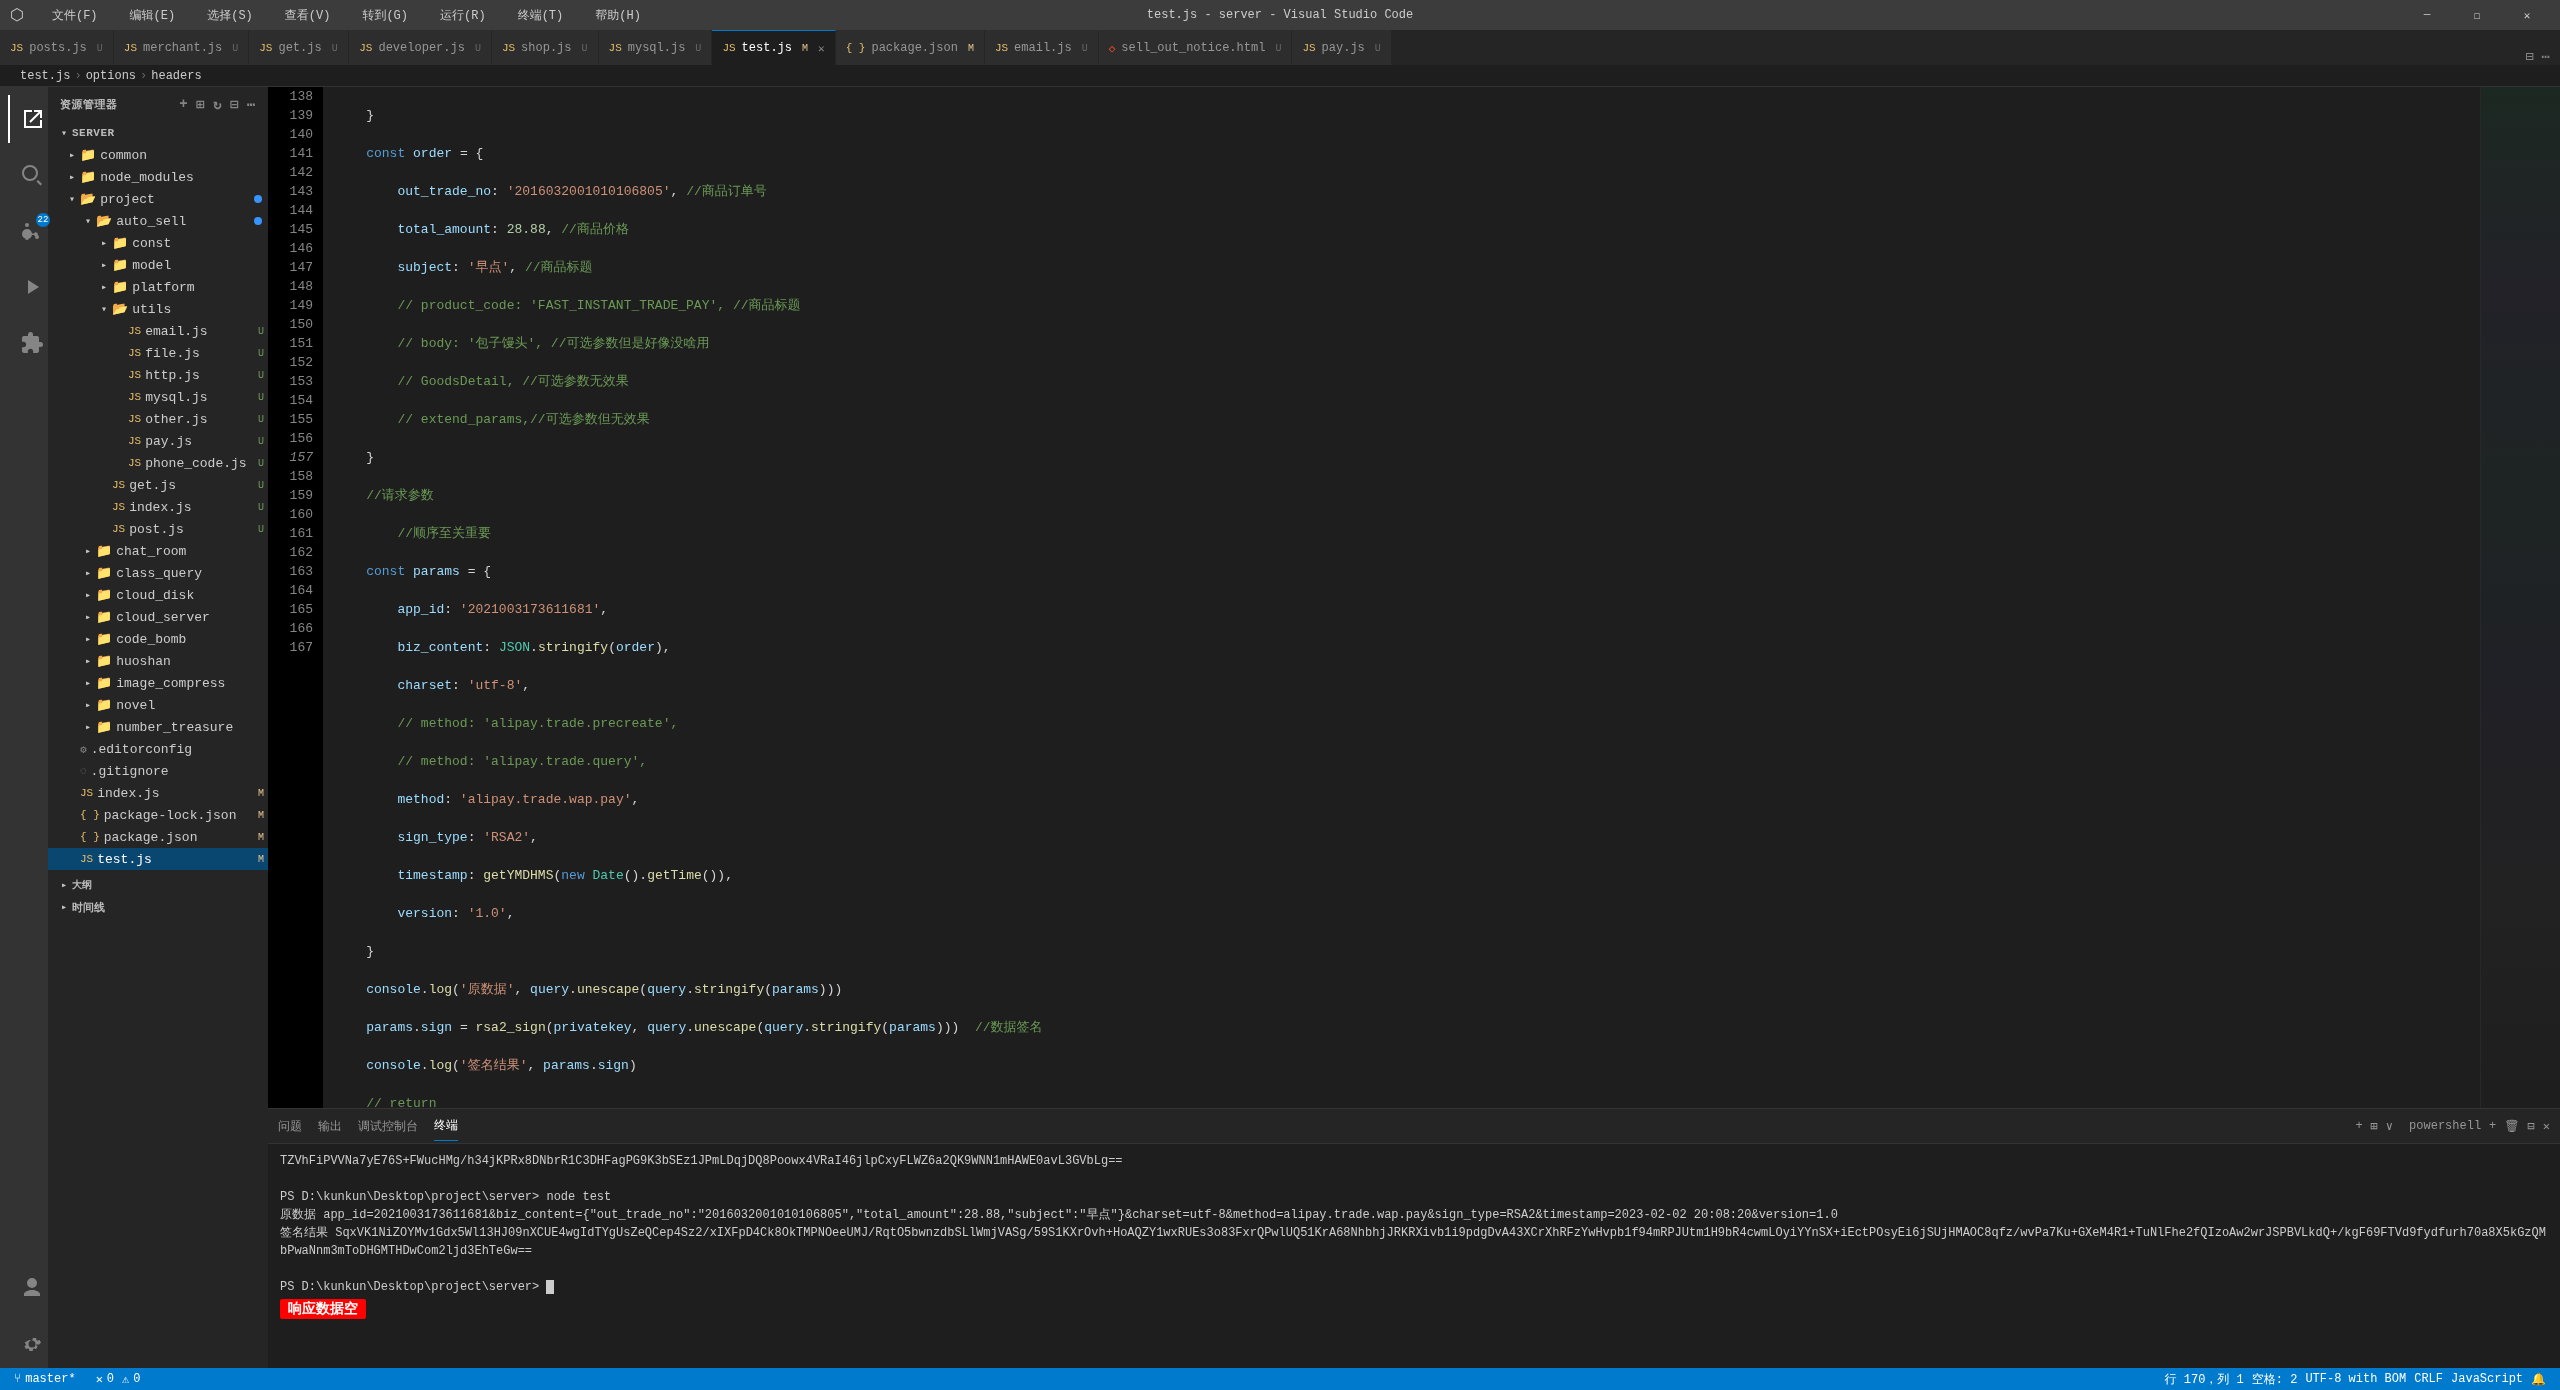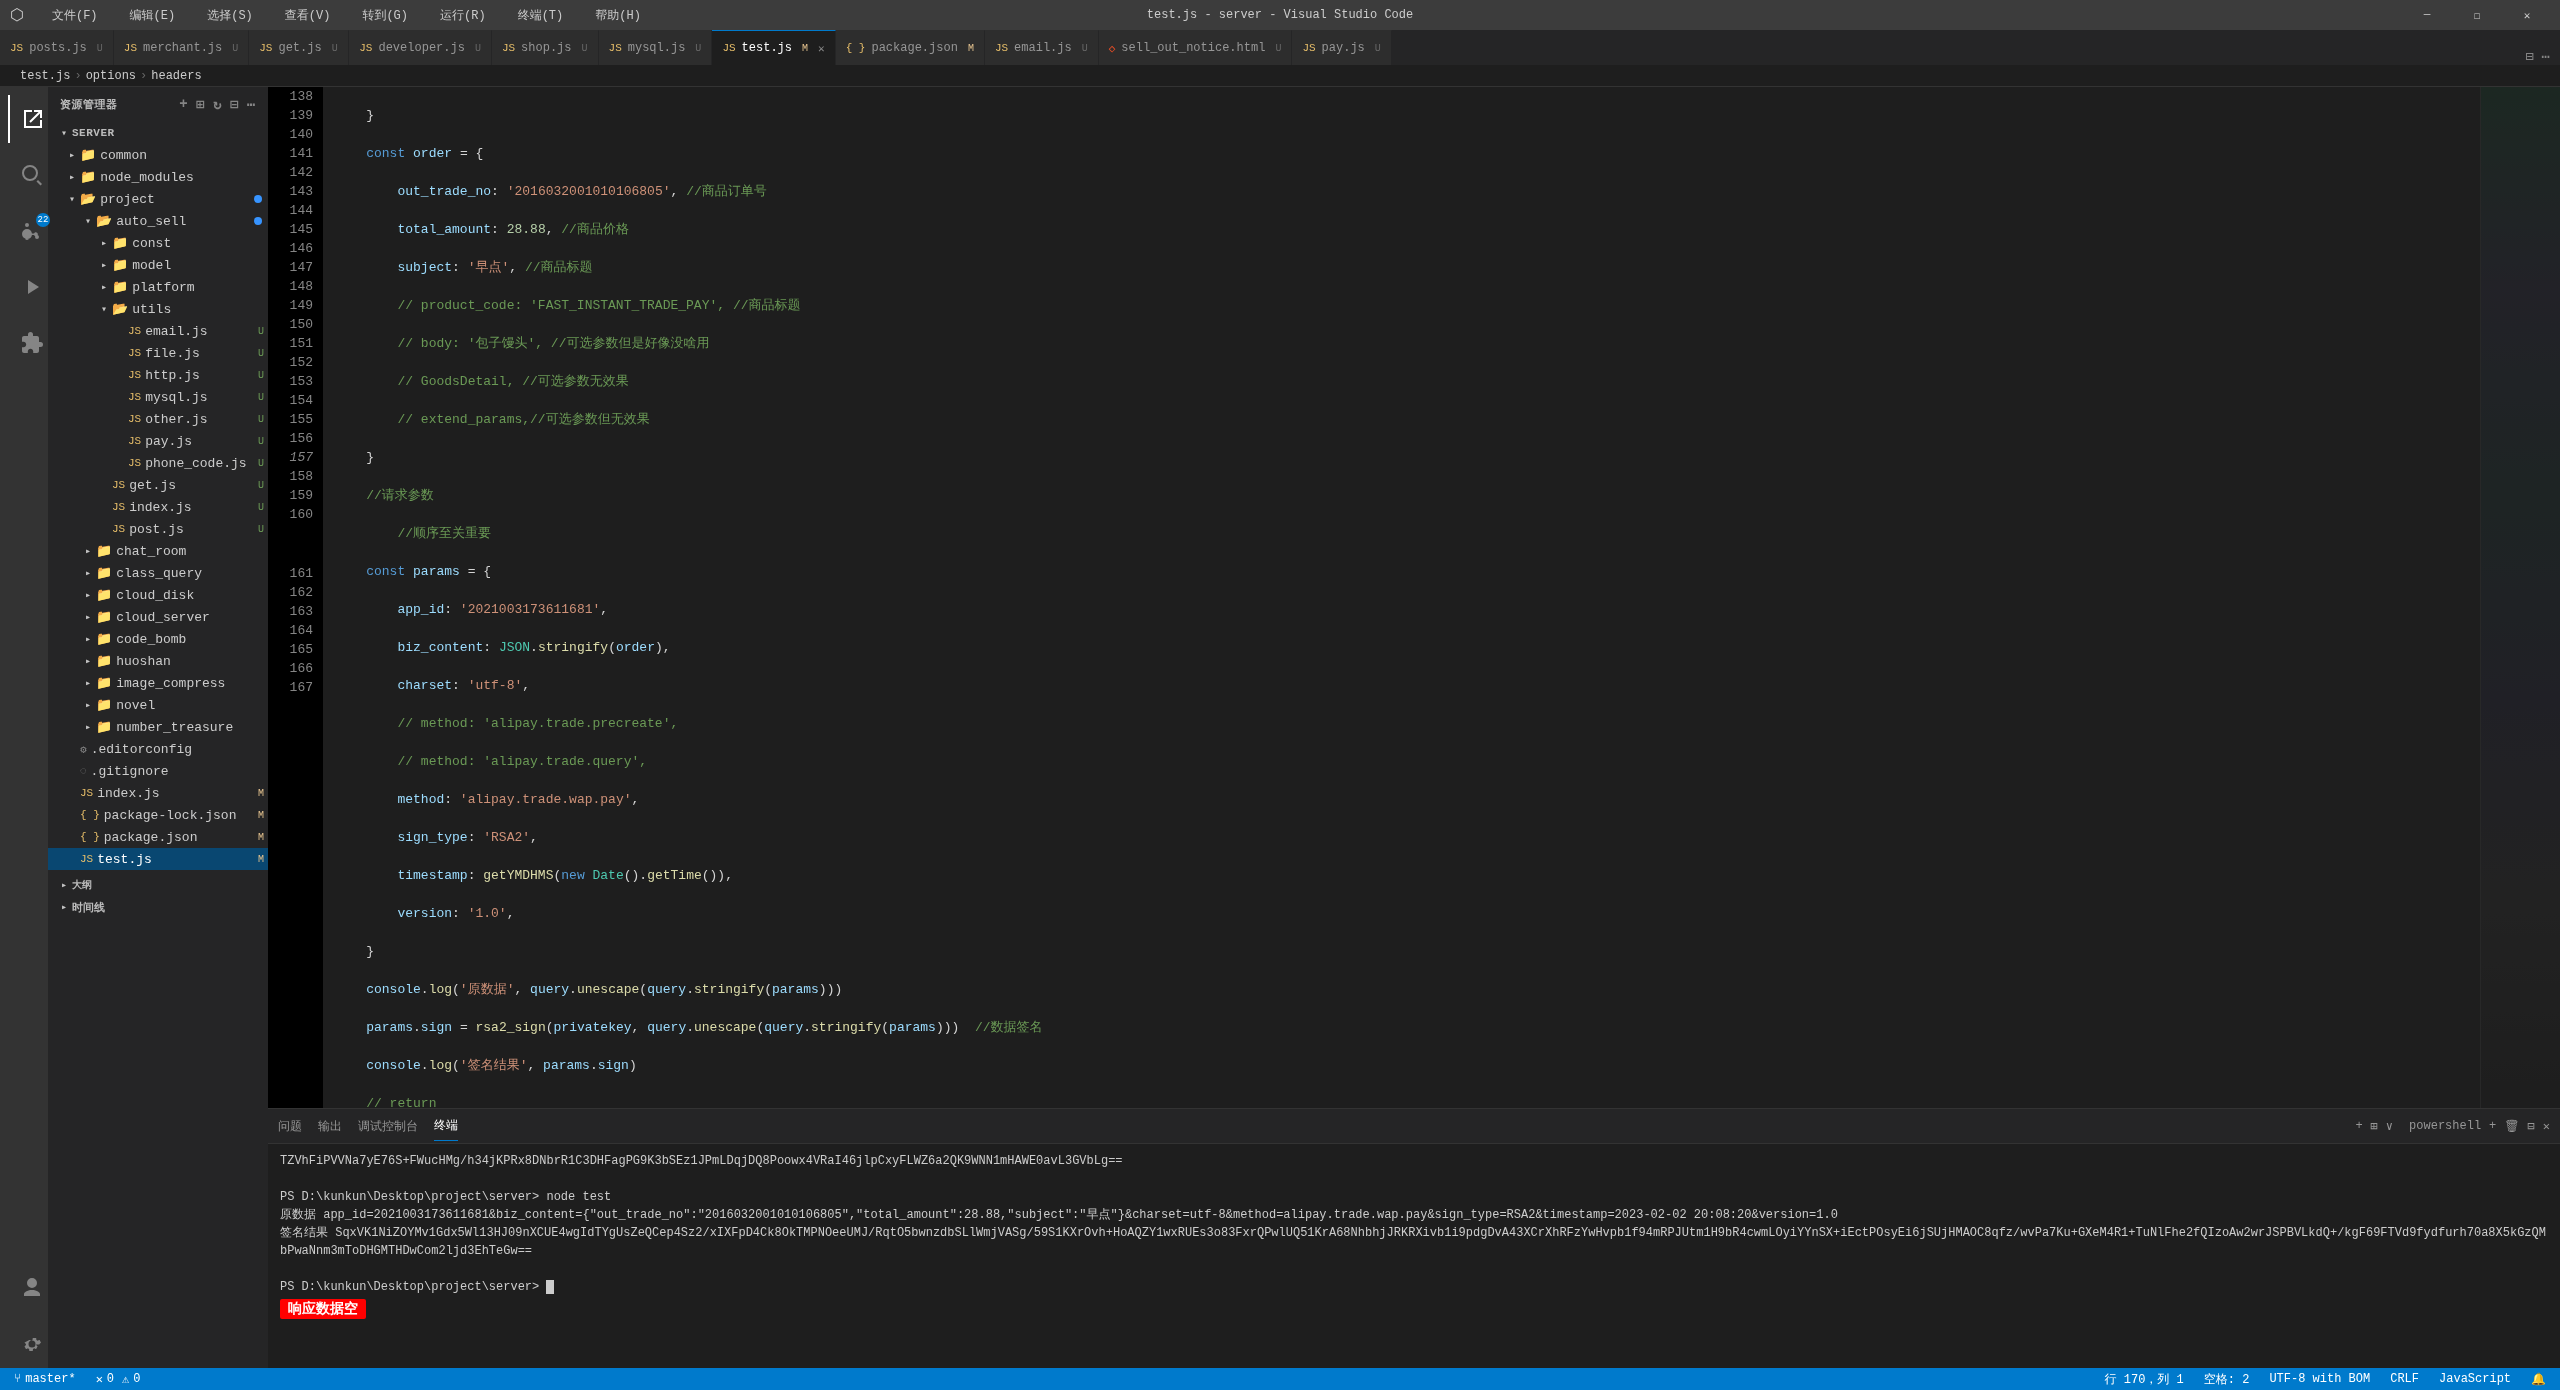--- a/index.html
+++ b/index.html
@@ -374,21 +374,20 @@
       padding: 0 10px;
       font-size: 12px;
       color: #ffffff;
       flex-shrink: 0;
       gap: 12px;
     }
     .status-bar-right {
       margin-left: auto;
       display: flex;
       align-items: flex-end;
-      gap: 12px;
     }
     .status-item {
       display: flex;
       align-items: center;
       gap: 4px;
       cursor: pointer;
       padding: 0 4px;
       height: 22px;
     }
   </style>
@@ -794,21 +793,21 @@
         <div style="line-height:19px;">151</div>
         <div style="line-height:19px;">152</div>
         <div style="line-height:19px;">153</div>
         <div style="line-height:19px;">154</div>
         <div style="line-height:19px;">155</div>
         <div style="line-height:19px;">156</div>
         <div style="line-height:19px;font-style:italic;">157</div>
         <div style="line-height:19px;">158</div>
         <div style="line-height:19px;">159</div>
         <div style="line-height:19px;">160</div>
-        <div style="line-height:19px;margin-top:40px;">161</div>
+        <div style="line-height:19px;">161</div>
         <div style="line-height:19px;">162</div>
         <div style="line-height:19px;">163</div>
         <div style="line-height:19px;">164</div>
         <div style="line-height:19px;">165</div>
         <div style="line-height:19px;">166</div>
         <div style="line-height:19px;">167</div>
       </div>
 
       <div class="code-content">
 <span class="code-line"><span class="plain">    </span><span class="punc">}</span></span>

